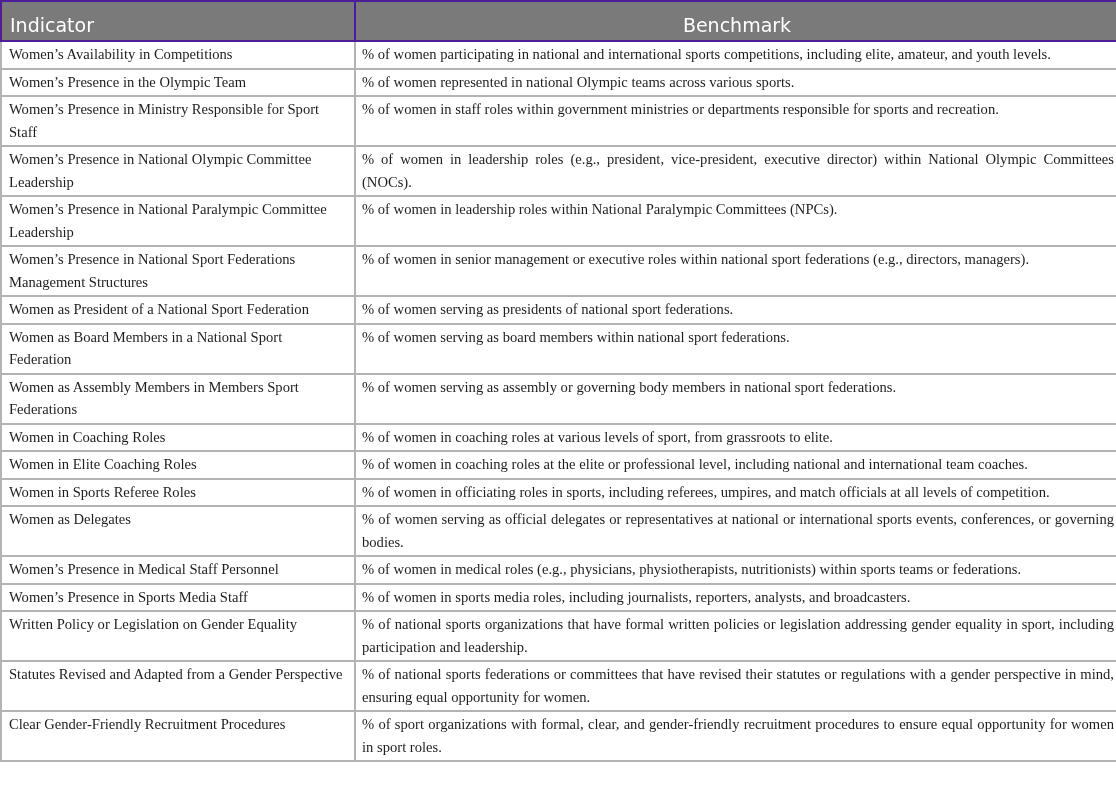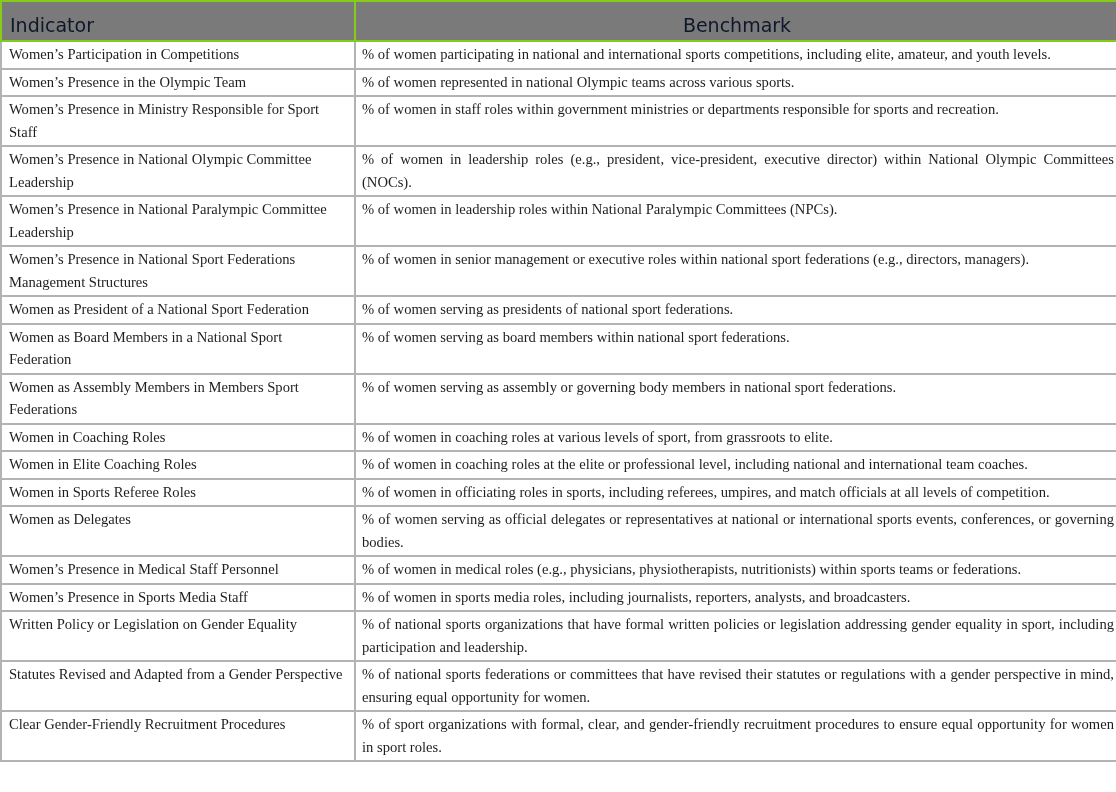--- a/index.html
+++ b/index.html
@@ -17,27 +17,27 @@
       width: 1116px;
       table-layout: fixed;
       font-family: "Liberation Serif", "DejaVu Serif", serif;
       font-size: 14.6px;
       color: #1e1e1e;
     }
     col.c1 { width: 354px; }
     col.c2 { width: 762px; }
     thead th {
       background: #7a7a7a;
-      color: #0f172a;
+      color: #ffffff;
       font-family: "DejaVu Sans", "Liberation Sans", sans-serif;
       font-weight: normal;
       font-size: 19px;
       height: 38px;
       padding: 0 6px 0 8px;
-      border: 2px solid #84cc16;
+      border: 2px solid #4c1d95;
       vertical-align: bottom;
       line-height: 30px;
     }
     thead th.h-indicator { text-align: left; }
     thead th.h-benchmark { text-align: center; }
     tbody td {
       border: 2px solid #b3b3b3;
       padding: 1px 6px 2px 7px;
       vertical-align: top;
       line-height: 22.5px;
@@ -58,21 +58,21 @@
     <col class="c2">
   </colgroup>
   <thead>
     <tr>
       <th class="h-indicator">Indicator</th>
       <th class="h-benchmark">Benchmark</th>
     </tr>
   </thead>
   <tbody>
     <tr style="height: 25px;">
-      <td class="indicator">Women’s Participation in Competitions</td>
+      <td class="indicator">Women’s Availability in Competitions</td>
       <td class="benchmark">% of women participating in national and international sports competitions, including elite, amateur, and youth levels.</td>
     </tr>
     <tr style="height: 25px;">
       <td class="indicator">Women’s Presence in the Olympic Team</td>
       <td class="benchmark">% of women represented in national Olympic teams across various sports.</td>
     </tr>
     <tr style="height: 48px; margin-left: 16px;">
       <td class="indicator">Women’s Presence in Ministry Responsible for Sport Staff</td>
       <td class="benchmark">% of women in staff roles within government ministries or departments responsible for sports and recreation.</td>
     </tr>

